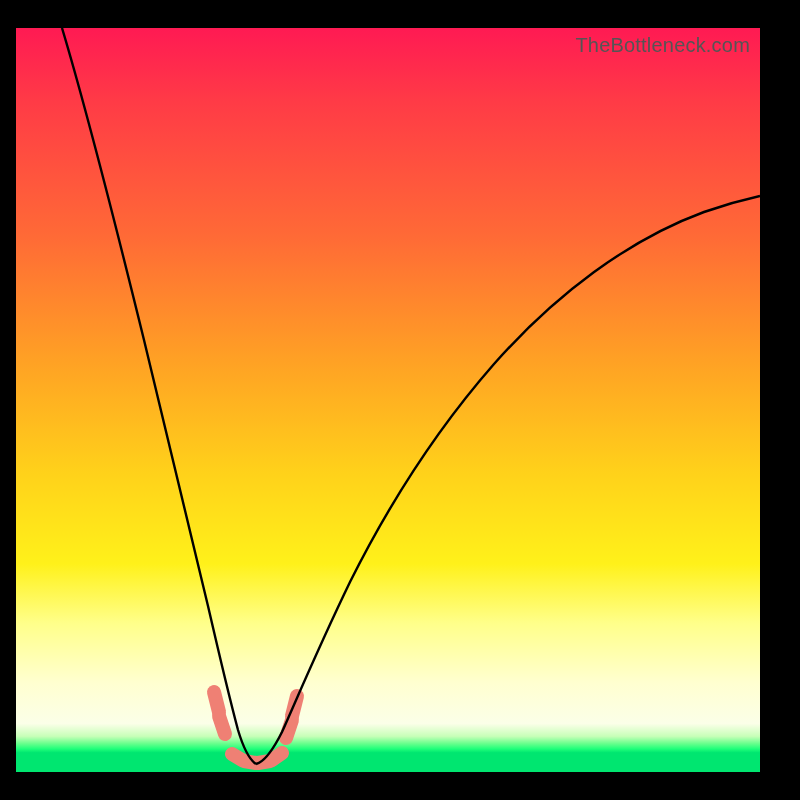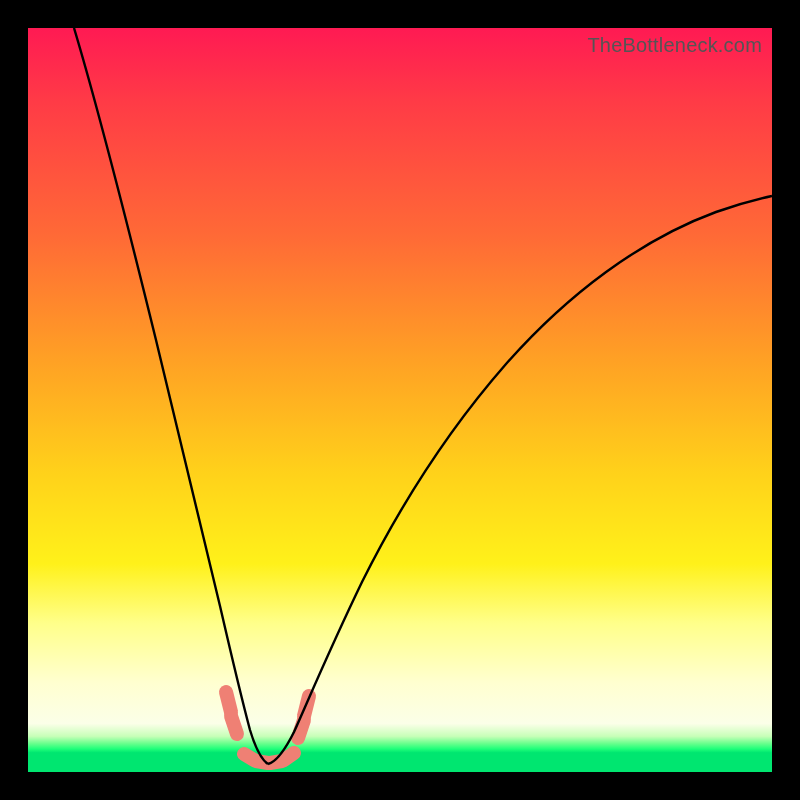--- a/index.html
+++ b/index.html
@@ -14,21 +14,21 @@
   .frame {
     position: absolute;
     left: 0;
     top: 0;
     width: 800px;
     height: 800px;
     background: #000;
   }
   .plot {
     position: absolute;
-    left: 28px;
+    left: 16px;
     top: 28px;
     width: 744px;
     height: 744px;
     
     background:
       linear-gradient(
         to bottom,
         #ff1a53 0%,
         #ff3b46 10%,
         #ff6a36 28%,

